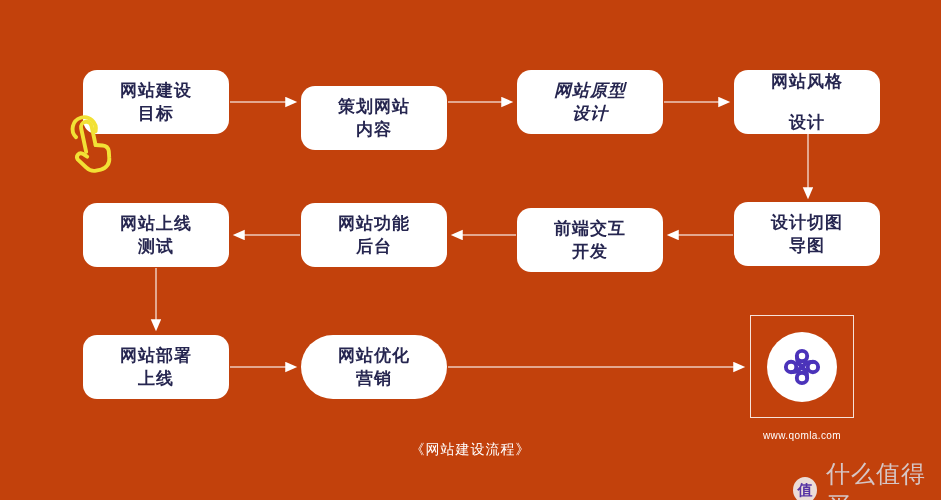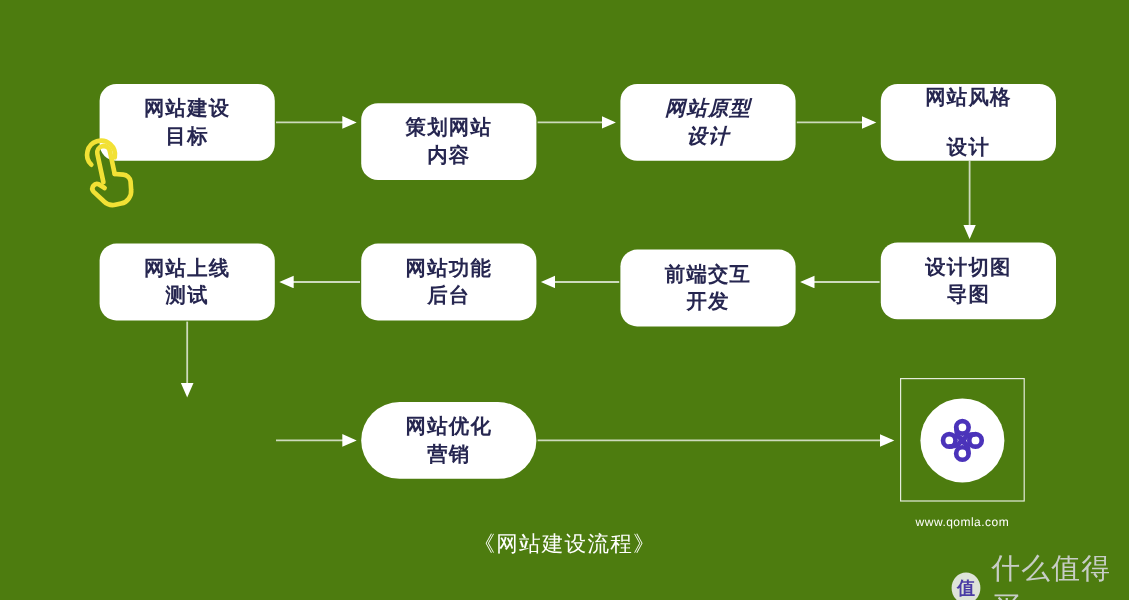--- a/index.html
+++ b/index.html
@@ -1,21 +1,21 @@
 <!DOCTYPE html>
 <html><head>
 <meta charset="utf-8">
 <style>
   html, body { margin: 0; padding: 0; }
   body { font-family: "Liberation Sans", "DejaVu Sans", sans-serif; }
   .stage {
     position: relative;
     width: 941px;
     height: 500px;
-    background: #4d7c0f;
+    background: #c2410c;
     overflow: hidden;
   }
   .connectors {
     position: absolute;
     left: 0; top: 0;
     width: 941px; height: 500px;
     pointer-events: none;
   }
   .node {
     position: absolute;
@@ -73,21 +73,21 @@
     color: #ffffff;
     font-size: 10px;
     letter-spacing: 0.4px;
   }
   .caption {
     position: absolute;
     left: 0; top: 441px;
     width: 941px;
     text-align: center;
     color: #ffffff;
-    font-size: 18px;
+    font-size: 14px;
     letter-spacing: 1px;
   }
   .hand-icon {
     position: absolute;
     left: 60px; top: 110px;
     width: 62px; height: 64px;
   }
   .watermark {
     position: absolute;
     left: 793px; top: 458px;
@@ -163,20 +163,24 @@
     <span>测试</span>
   </div>
   <div class="node n6">
     <span>前端交互</span>
     <span>开发</span>
   </div>
   <div class="node n7">
     <span>设计切图</span>
     <span>导图</span>
   </div>
+  <div class="node n8">
+    <span>网站部署</span>
+    <span>上线</span>
+  </div>
   <div class="node n9">
     <span>网站优化</span>
     <span>营销</span>
   </div>
 
   <svg class="hand-icon" viewBox="0 0 60 66">
     <g transform="rotate(-12 30 33)" stroke="#f2e135" stroke-width="4" fill="none" stroke-linecap="round" stroke-linejoin="round">
       <path d="M16 25 A 12 12 0 1 1 37 23"></path>
       <path d="M23 42 V17 a5.5 5.5 0 0 1 11 0 v20"></path>
       <path d="M34 37 l7 2 a7 7 0 0 1 5 7 l-1 7 a11 11 0 0 1 -11 10 h-5 a11 11 0 0 1 -9 -5 l-7 -10 a4 4 0 0 1 6 -5 l4 4"></path>

